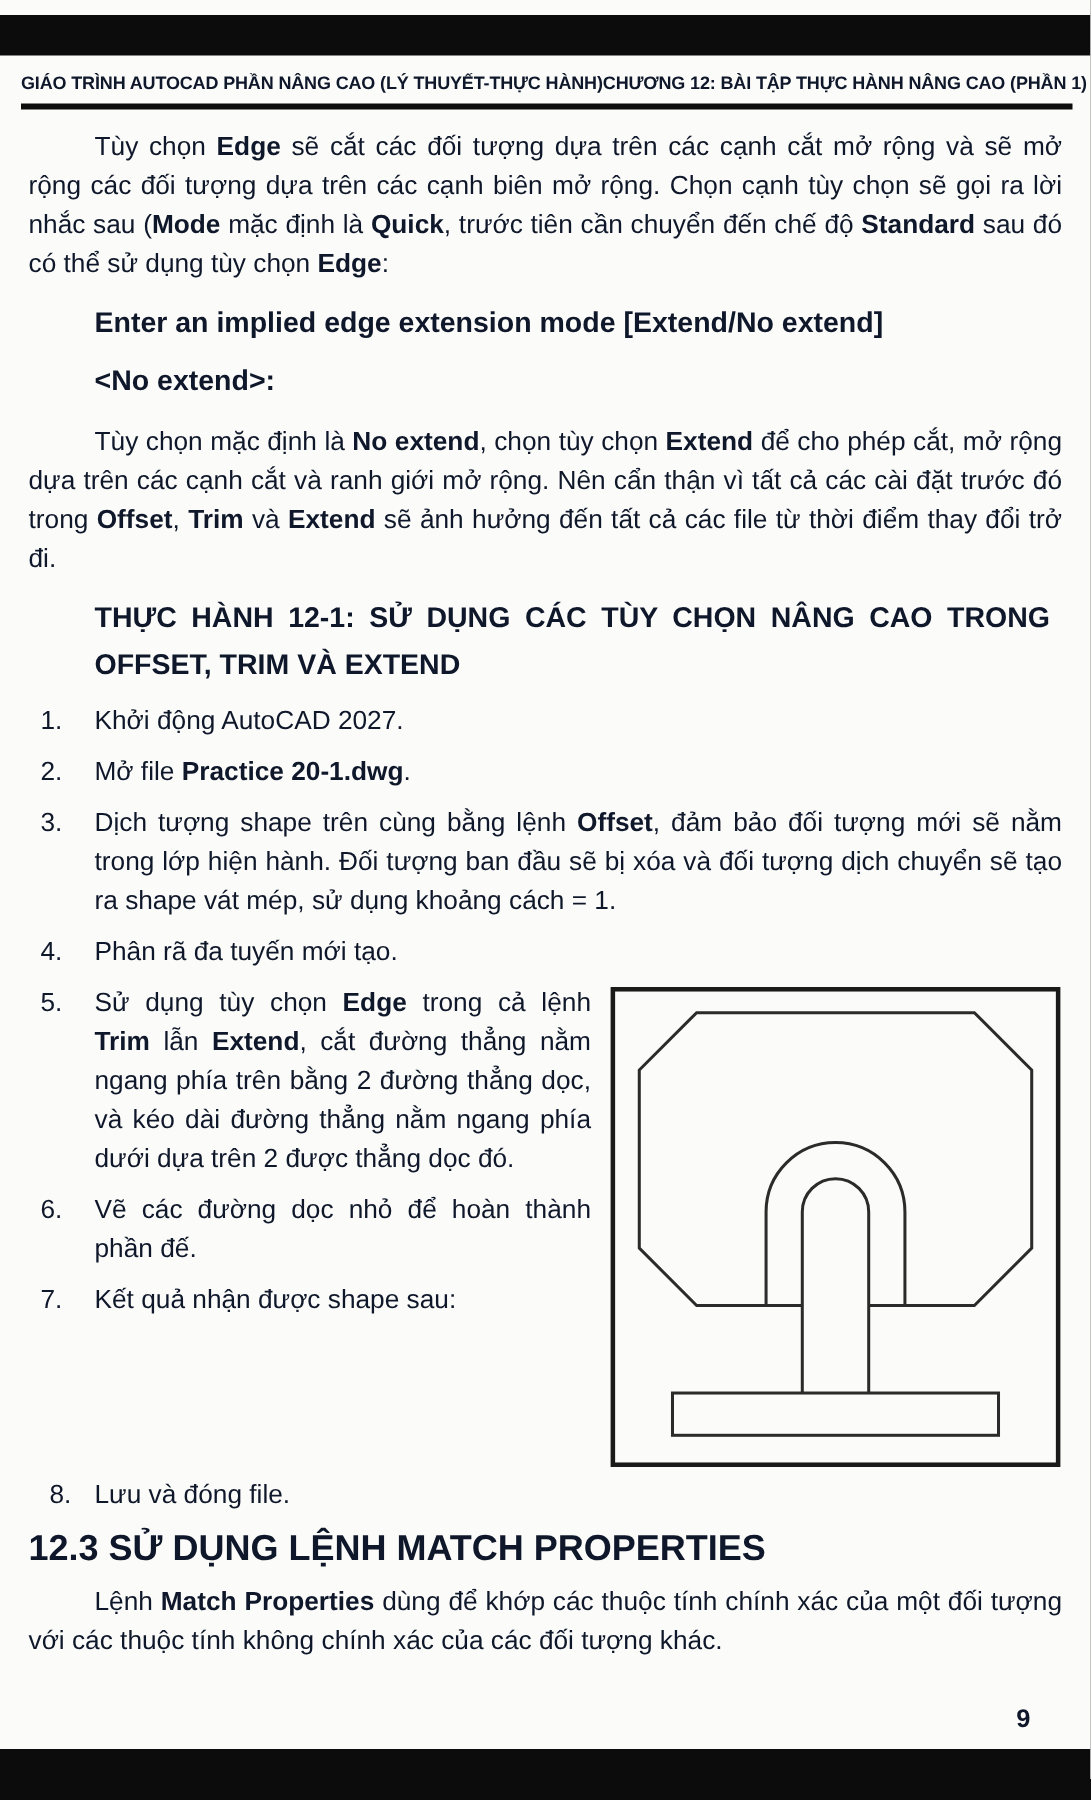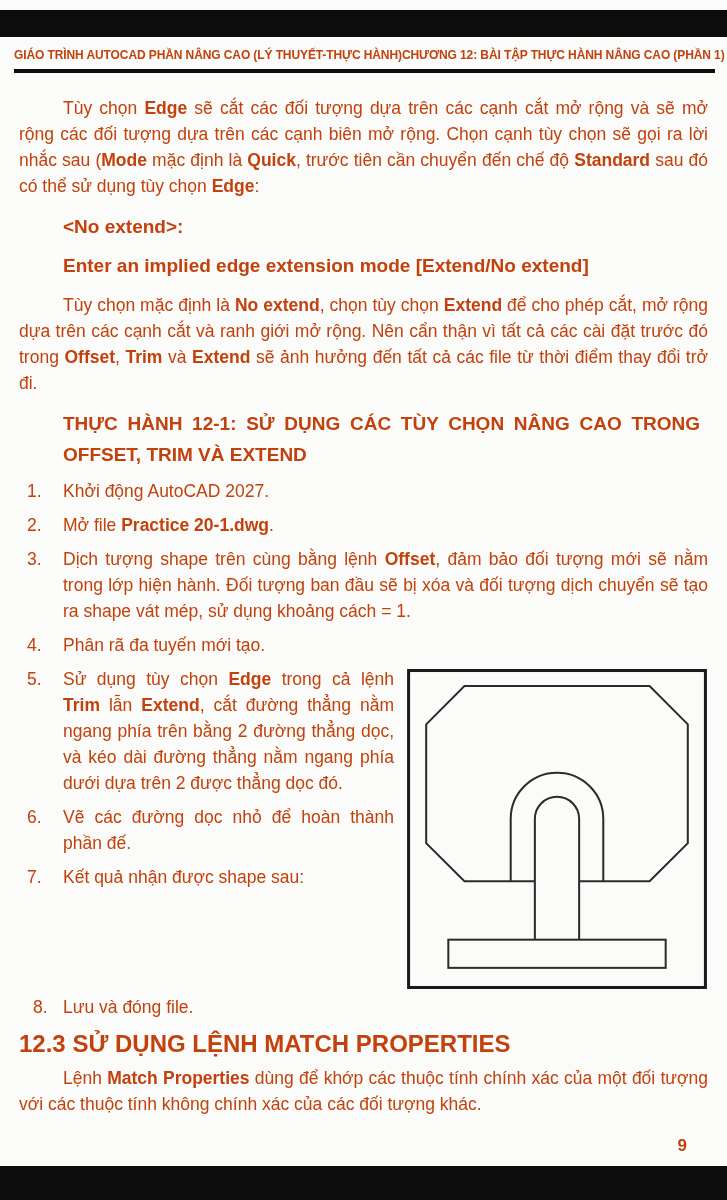--- a/index.html
+++ b/index.html
@@ -1,29 +1,29 @@
 <!DOCTYPE html>
 <html><head>
 <meta charset="utf-8">
 <style>
   * { margin:0; padding:0; box-sizing:border-box; }
   html,body { background:#9a9a9a; }
   .page {
     width:727px; height:1200px; margin:0 auto; position:relative;
-    background:#fbfbf9; color:#c2410c; overflow:hidden;
+    background:#fbfbf9; color:#0f172a; overflow:hidden;
     font-family:"Liberation Sans", sans-serif;
   }
   .top-bar { position:absolute; top:10px; left:0; width:100%; height:27px; background:#0c0c0c; }
   .running-header {
     position:absolute; top:48px; left:14px; right:12px;
     display:flex; justify-content:space-between; align-items:flex-end;
     font-weight:bold; font-size:12px; letter-spacing:-0.1px;
     padding-bottom:7px; border-bottom:4px solid #0c0c0c; white-space:nowrap;
   }
-  .content { position:absolute; top:83px; left:19px; right:19px; }
+  .content { position:absolute; top:72px; left:19px; right:19px; }
   .body-text { font-size:17.5px; line-height:26px; text-align:justify; }
   .indent { text-indent:44px; }
   .para1 { margin-top:12px; }
   .cmd { margin:14px 0 0 44px; font-weight:bold; font-size:19px; line-height:28px; }
   .cmd + .cmd { margin-top:11px; }
   .para2 { margin-top:12px; }
   .practice-heading {
     margin:12px 8px 6px 44px; font-weight:bold; font-size:19px;
     line-height:31px; text-align:justify;
   }
@@ -48,22 +48,22 @@
 
   <div class="running-header">
     <span>GIÁO TRÌNH AUTOCAD PHẦN NÂNG CAO (LÝ THUYẾT-THỰC HÀNH)</span>
     <span>CHƯƠNG 12: BÀI TẬP THỰC HÀNH NÂNG CAO (PHẦN 1)</span>
   </div>
 
   <div class="content">
 
     <p class="body-text indent para1"><span>Tùy chọn </span><b>Edge</b><span> sẽ cắt các đối tượng dựa trên các cạnh cắt mở rộng và sẽ mở rộng các đối tượng dựa trên các cạnh biên mở rộng. Chọn cạnh tùy chọn sẽ gọi ra lời nhắc sau (</span><b>Mode</b><span> mặc định là </span><b>Quick</b><span>, trước tiên cần chuyển đến chế độ </span><b>Standard</b><span> sau đó có thể sử dụng tùy chọn </span><b>Edge</b><span>:</span></p>
 
+    <div class="cmd">Enter an implied edge extension mode [Extend/No extend]</div>
     <div class="cmd">&lt;No extend&gt;:</div>
-    <div class="cmd">Enter an implied edge extension mode [Extend/No extend]</div>
 
     <p class="body-text indent para2"><span>Tùy chọn mặc định là </span><b>No extend</b><span>, chọn tùy chọn </span><b>Extend</b><span> để cho phép cắt, mở rộng dựa trên các cạnh cắt và ranh giới mở rộng. Nên cẩn thận vì tất cả các cài đặt trước đó trong </span><b>Offset</b><span>, </span><b>Trim</b><span> và </span><b>Extend</b><span> sẽ ảnh hưởng đến tất cả các file từ thời điểm thay đổi trở đi.</span></p>
 
     <div class="practice-heading">THỰC HÀNH 12-1: SỬ DỤNG CÁC TÙY CHỌN NÂNG CAO TRONG OFFSET, TRIM VÀ EXTEND</div>
 
     <div class="list">
 
       <div class="li body-text">
         <span class="num">1.</span>
         <span><span>Khởi động AutoCAD 2027.</span></span>

